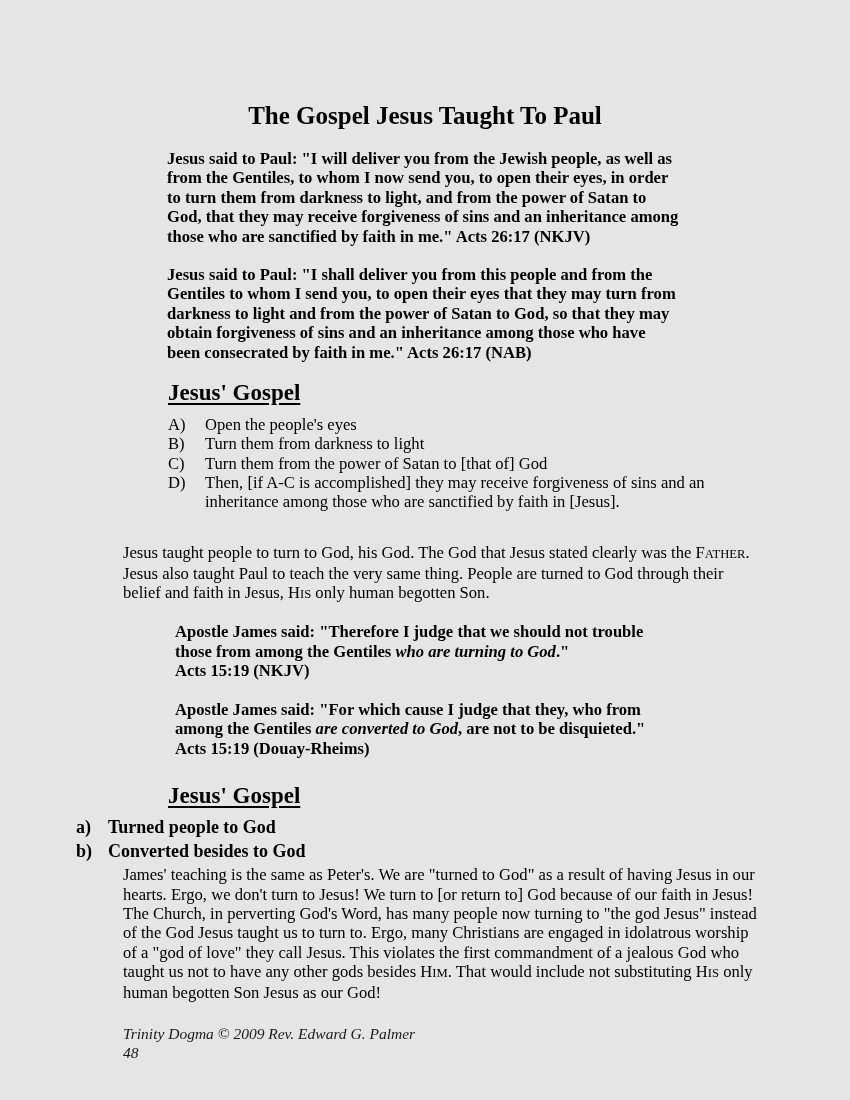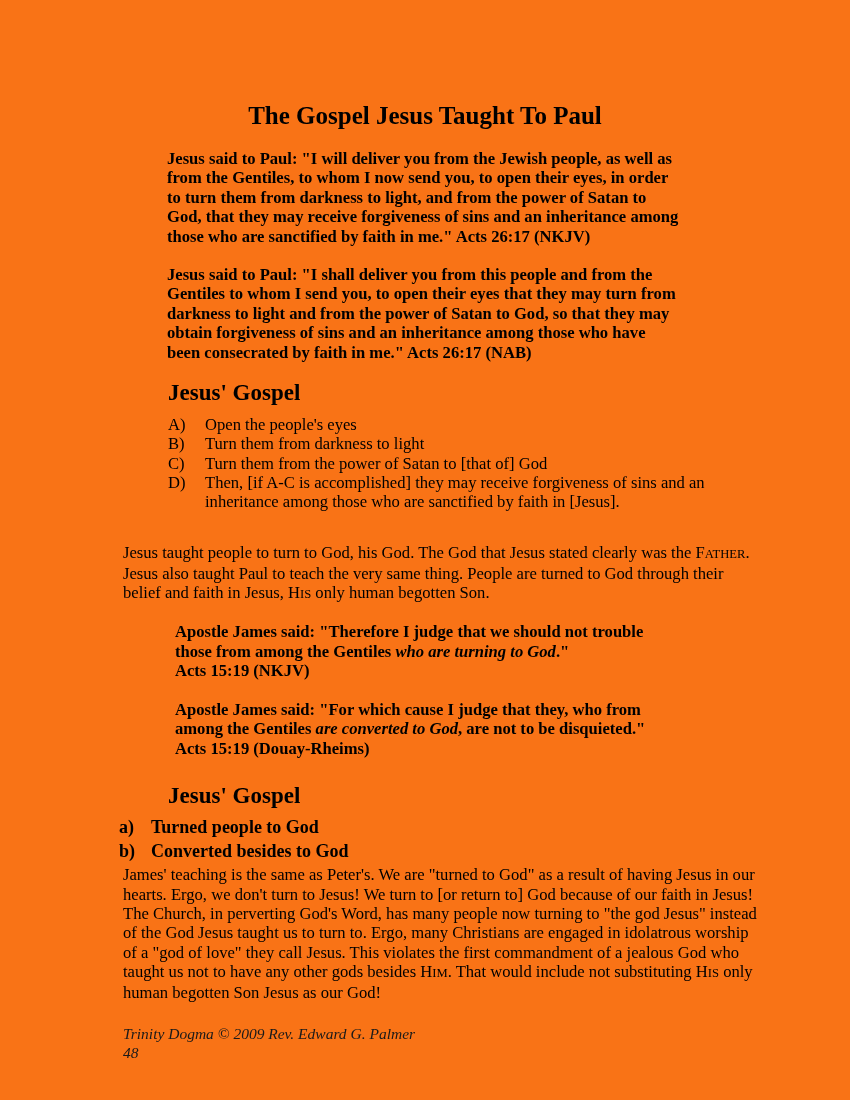--- a/index.html
+++ b/index.html
@@ -3,21 +3,21 @@
 <meta charset="utf-8">
 <style>
   * { margin:0; padding:0; box-sizing:border-box; }
   html,body { background:#ffffff; }
   body { font-family:"Liberation Serif","DejaVu Serif",serif; color:#000; }
 
   .page {
     position:relative;
     width:850px; height:1100px;
     margin:0 auto;
-    background:#f97316;
+    background:#e5e5e5;
     overflow:hidden;
     padding-top:103px;
   }
 
   .title {
     font-size:25px; font-weight:bold; line-height:26px;
     text-align:center;
   }
 
   
@@ -25,32 +25,33 @@
     font-weight:bold;
     font-size:16.6px; line-height:19.4px;
     margin-left:167px; width:512px;
   }
   .quote1 { margin-top:20px; }
   .quote2 { margin-top:19px; }
 
   .heading {
     font-size:23px; font-weight:bold; line-height:30px;
     margin-left:168px;
+    text-decoration:underline;
     text-decoration-thickness:2px;
     text-underline-offset:3px;
   }
   .h1m { margin-top:16px; }
   .h2m { margin-top:23px; }
 
   .list1 { margin-top:7px; font-size:16.6px; line-height:19.3px; }
   .list1 .li { margin-left:168px; width:560px; padding-left:37px; text-indent:-37px; }
   .list1 .marker { display:inline-block; width:37px; text-indent:0; }
 
   .list2 { margin-top:5px; font-size:18px; line-height:23.5px; font-weight:bold; }
-  .list2 .li { margin-left:119px; padding-left:32px; text-indent:-32px; }
+  .list2 .li { margin-left:76px; padding-left:32px; text-indent:-32px; }
   .list2 .marker { display:inline-block; width:32px; text-indent:0; }
 
   .body {
     font-size:16.6px; line-height:19.3px;
     margin-left:123px; width:637px;
   }
   .para1 { margin-top:31px; }
   .para2 { margin-top:2px; }
 
   .jq { margin-left:175px; width:502px; line-height:19.5px; }

